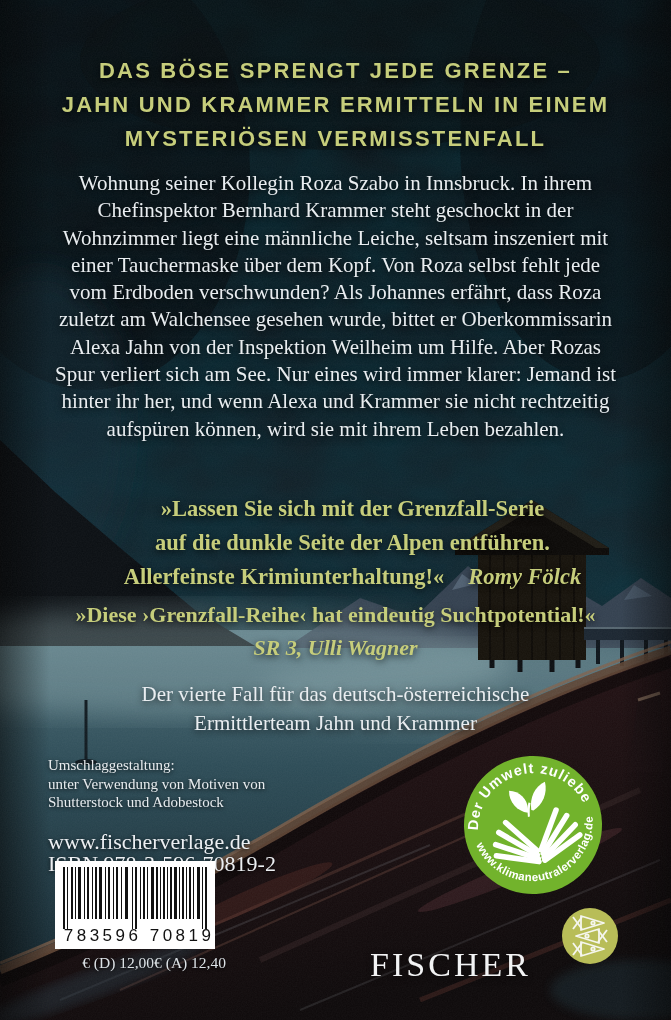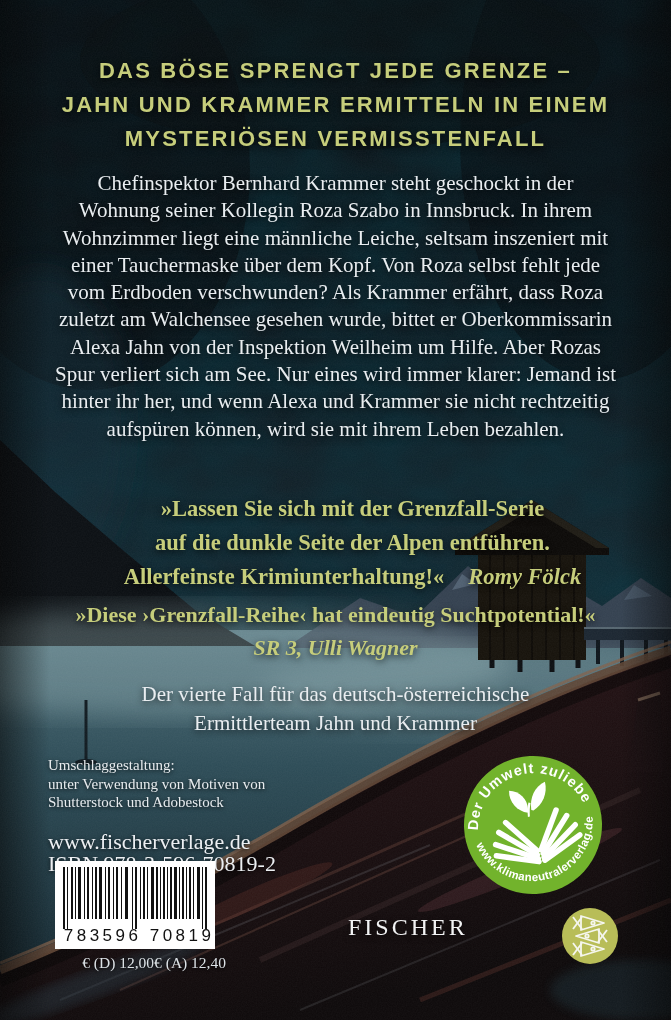--- a/index.html
+++ b/index.html
@@ -17,22 +17,22 @@
   .attr2{font-style:italic;}
   .series{top:680px;font-size:21px;line-height:29px;}
   .credits{position:absolute;left:48px;top:756px;z-index:3;text-align:left;
            font-size:15px;line-height:18.5px;color:#e7ebee;text-shadow:0 1px 4px rgba(0,0,0,.8);}
   .webisbn{position:absolute;left:48px;top:831px;z-index:3;text-align:left;
            font-size:22px;line-height:22px;color:#eceff2;text-shadow:0 1px 4px rgba(0,0,0,.8);}
   .barcode{position:absolute;left:55px;top:861px;z-index:4;}
   .price{position:absolute;left:48px;top:954px;width:178px;display:flex;
          justify-content:flex-end;z-index:4;font-size:15.5px;color:#dde3e7;
          text-shadow:0 1px 3px rgba(0,0,0,.8);}
-  .fischer{position:absolute;left:348px;top:914px;width:205px;z-index:4;
-           font-size:24px;letter-spacing:3px;color:#f2f3f4;text-align:left;
+  .fischer{position:absolute;left:348px;top:946px;width:205px;z-index:4;
+           font-size:34px;letter-spacing:3px;color:#f2f3f4;text-align:center;
            text-shadow:0 2px 6px rgba(0,0,0,.6);}
   .fishlogo{position:absolute;left:560px;top:906px;z-index:4;}
   .ecobadge{position:absolute;left:458px;top:750px;z-index:4;}
 </style>
 </head>
 <body>
 
 <div class="cover">
 
   <svg class="bg" width="671" height="1020" viewBox="0 0 671 1020" aria-hidden="true">
@@ -155,25 +155,25 @@
     <rect x="0" y="0" width="671" height="1020" filter="url(#grain)"></rect>
   </svg>
 
   <div class="txt headline">
     <div>DAS BÖSE SPRENGT JEDE GRENZE –</div>
     <div>JAHN UND KRAMMER ERMITTELN IN EINEM</div>
     <div>MYSTERIÖSEN VERMISSTENFALL</div>
   </div>
 
   <div class="txt synopsis">
+    <div>Wohnung seiner Kollegin Roza Szabo in Innsbruck. In ihrem</div>
     <div>Chefinspektor Bernhard Krammer steht geschockt in der</div>
-    <div>Wohnung seiner Kollegin Roza Szabo in Innsbruck. In ihrem</div>
     <div>Wohnzimmer liegt eine männliche Leiche, seltsam inszeniert mit</div>
     <div>einer Tauchermaske über dem Kopf. Von Roza selbst fehlt jede</div>
-    <div>vom Erdboden verschwunden? Als Krammer erfährt, dass Roza</div>
+    <div>vom Erdboden verschwunden? Als Johannes erfährt, dass Roza</div>
     <div>zuletzt am Walchensee gesehen wurde, bittet er Oberkommissarin</div>
     <div>Alexa Jahn von der Inspektion Weilheim um Hilfe. Aber Rozas</div>
     <div>Spur verliert sich am See. Nur eines wird immer klarer: Jemand ist</div>
     <div>hinter ihr her, und wenn Alexa und Krammer sie nicht rechtzeitig</div>
     <div>aufspüren können, wird sie mit ihrem Leben bezahlen.</div>
   </div>
 
   <div class="txt quote1">
     <div>»Lassen Sie sich mit der Grenzfall-Serie</div>
     <div>auf die dunkle Seite der Alpen entführen.</div>

